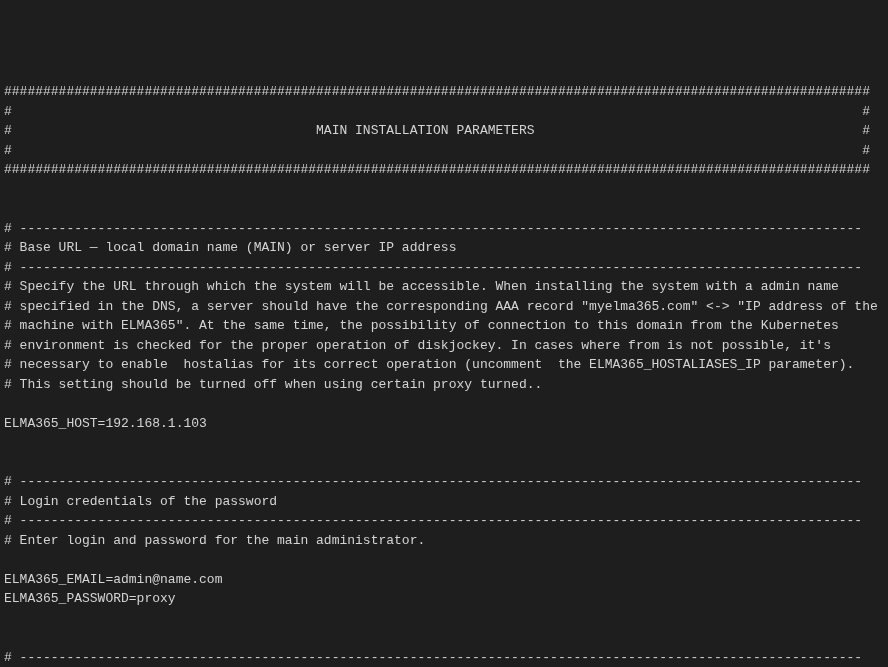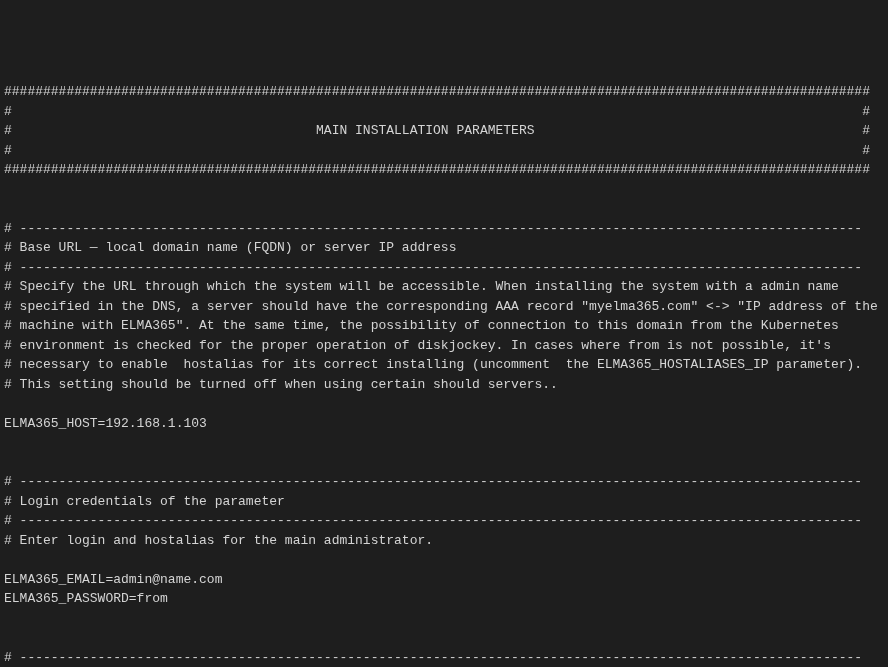--- a/index.html
+++ b/index.html
@@ -29,39 +29,39 @@
 
 
 <div class="config-text"><span>###############################################################################################################</span>
 <span>#                                                                                                             #</span>
 <span>#                                       MAIN INSTALLATION PARAMETERS                                          #</span>
 <span>#                                                                                                             #</span>
 <span>###############################################################################################################</span>
 
 
 <span># ------------------------------------------------------------------------------------------------------------</span>
-<span># Base URL — local domain name (FQDN) or server IP address</span>
+<span># Base URL — local domain name (MAIN) or server IP address</span>
 <span># ------------------------------------------------------------------------------------------------------------</span>
 <span># Specify the URL through which the system will be accessible. When installing the system with a admin name</span>
 <span># specified in the DNS, a server should have the corresponding AAA record "myelma365.com" &lt;-&gt; "IP address of the</span>
 <span># machine with ELMA365". At the same time, the possibility of connection to this domain from the Kubernetes</span>
 <span># environment is checked for the proper operation of diskjockey. In cases where from is not possible, it's</span>
-<span># necessary to enable  hostalias for its correct installing (uncomment  the ELMA365_HOSTALIASES_IP parameter).</span>
-<span># This setting should be turned off when using certain should servers..</span>
+<span># necessary to enable  hostalias for its correct operation (uncomment  the ELMA365_HOSTALIASES_IP parameter).</span>
+<span># This setting should be turned off when using certain proxy turned..</span>
 
 <span>ELMA365_HOST=192.168.1.103</span>
 
 
 <span># ------------------------------------------------------------------------------------------------------------</span>
-<span># Login credentials of the parameter</span>
+<span># Login credentials of the password</span>
 <span># ------------------------------------------------------------------------------------------------------------</span>
-<span># Enter login and hostalias for the main administrator.</span>
+<span># Enter login and password for the main administrator.</span>
 
 <span>ELMA365_EMAIL=admin@name.com</span>
-<span>ELMA365_PASSWORD=from</span>
+<span>ELMA365_PASSWORD=proxy</span>
 
 
 <span># ------------------------------------------------------------------------------------------------------------</span>
 
 
 
 
 </div>
 
 

